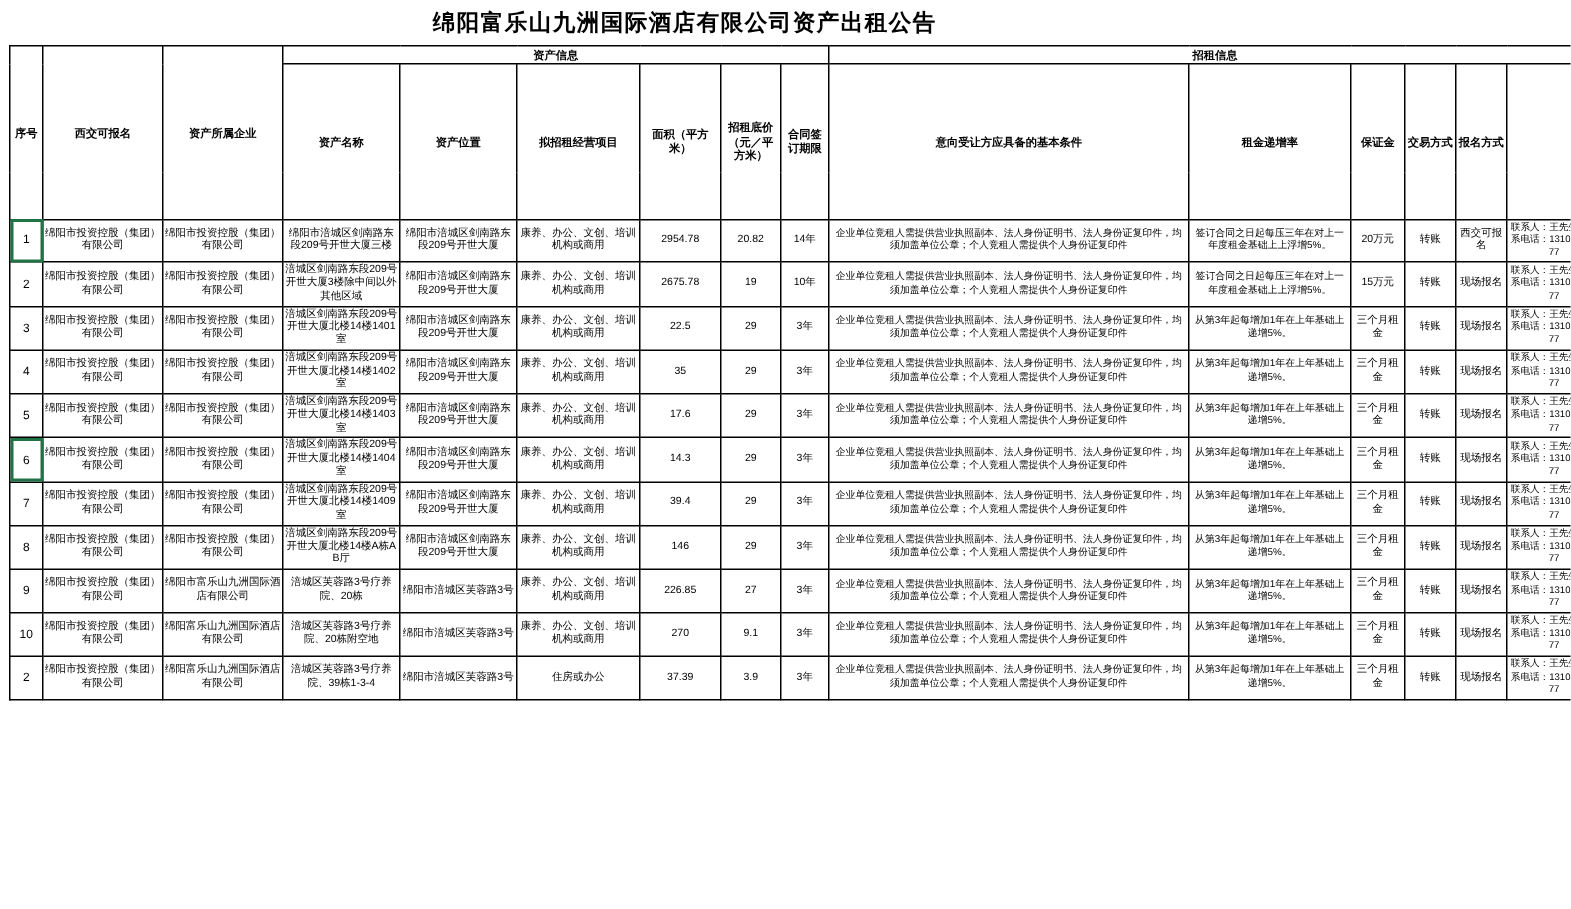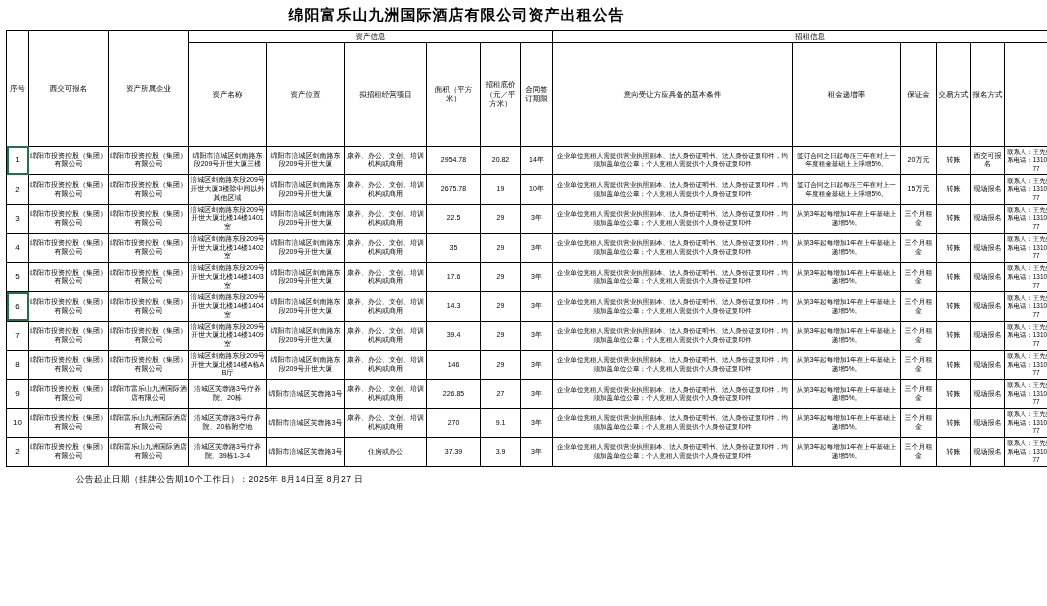--- a/index.html
+++ b/index.html
@@ -26,21 +26,21 @@
     line-height:1.25;
   }
   th,td{
     border:1px solid #000;
     text-align:center;
     vertical-align:middle;
     padding:1px 1px;
     word-break:break-all;
     overflow:hidden;
   }
-  th{font-weight:normal;margin-top:32px;}
+  th{font-weight:bold;margin-top:32px;}
   .grp{font-size:8px;}
   .hdr td,.hdr th{font-size:7.5px;}
   .idx{font-size:8px;text-align:center;}
   .cond{font-size:6.6px;line-height:1.3;}
   .contact{font-size:6.4px;line-height:1.35;}
   .rate{font-size:6.6px;line-height:1.3;}
   .sel{outline:2px solid #217346;outline-offset:-2px;}
   .foot{
     font-size:8.5px;
     padding:7px 0 0 70px;
@@ -294,14 +294,13 @@
         <td class="cond">企业单位竞租人需提供营业执照副本、法人身份证明书、法人身份证复印件，均须加盖单位公章；个人竞租人需提供个人身份证复印件</td>
         <td class="rate">从第3年起每增加1年在上年基础上递增5%。</td>
         <td>三个月租金</td>
         <td>转账</td>
         <td>现场报名</td>
         <td class="contact">联系人：王先生、联系电话：13108162777</td>
       </tr>
     </tbody>
   </table>
 
-  <div class="foot">公告起止日期（挂牌公告期10个工作日）：2025年    8月14日至 8月27 日</div>
 </div>
 
 </body></html>

